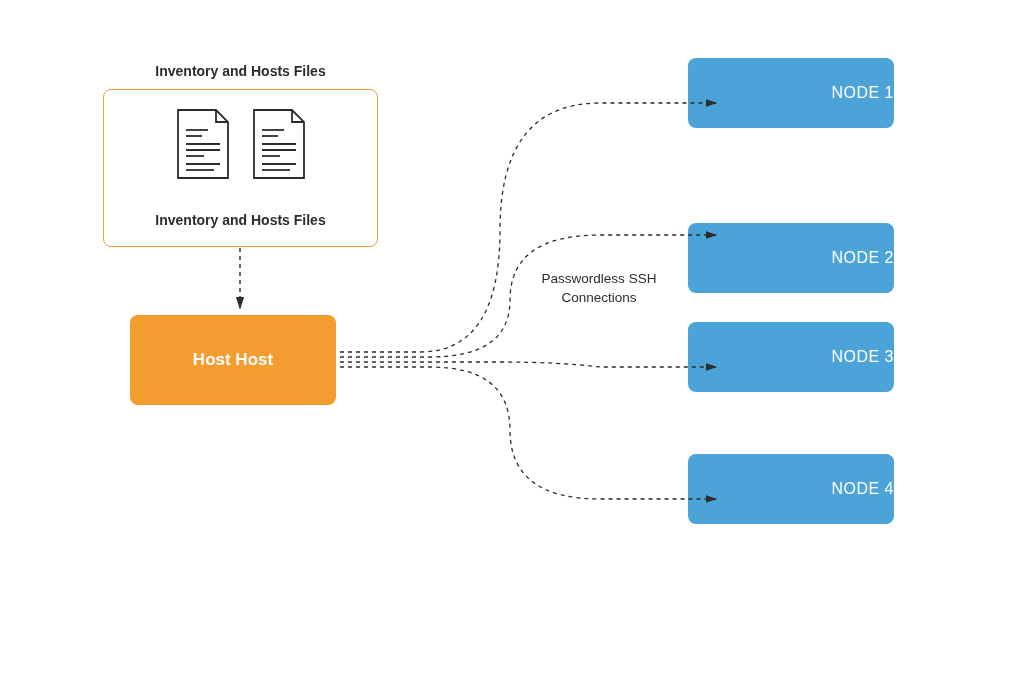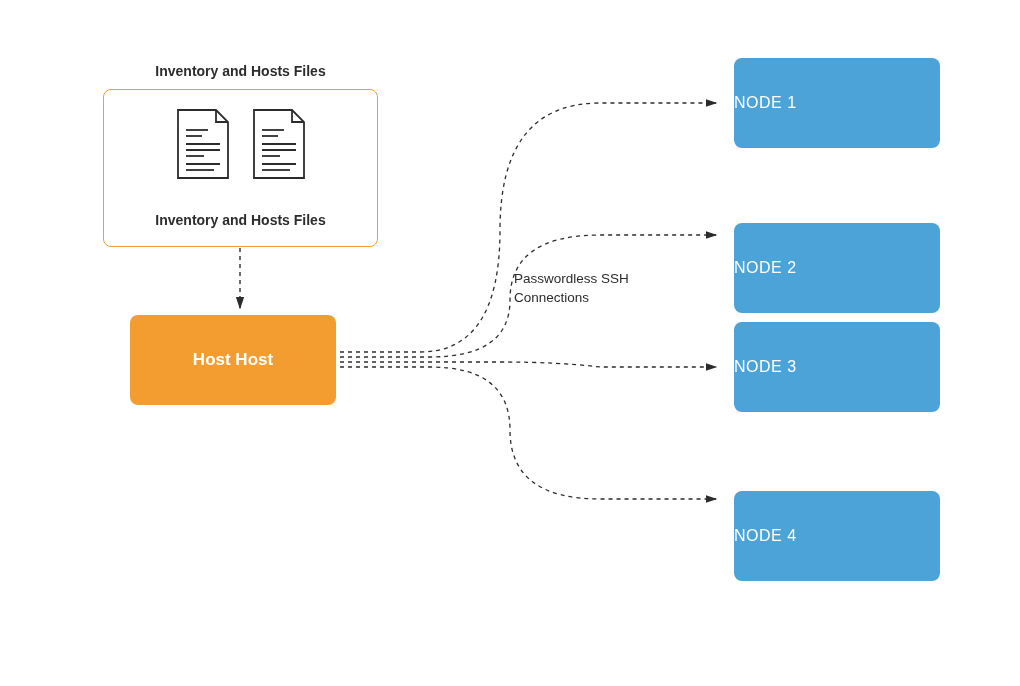--- a/index.html
+++ b/index.html
@@ -70,43 +70,43 @@
     border-radius: 8px;
     display: flex;
     align-items: center;
     justify-content: center;
     color: #fff;
     font-size: 17px;
     font-weight: 600;
   }
   .node {
     position: absolute;
-    left: 734px;
+    left: 688px;
     width: 206px;
-    height: 90px;
+    height: 70px;
     background: #4ba3d8;
     border-radius: 8px;
     display: flex;
     align-items: center;
-    justify-content: flex-start;
+    justify-content: flex-end;
     color: #fff;
     font-size: 16px;
     font-weight: 500;
     letter-spacing: 0.5px;
   }
   .node-1 { top: 58px; }
   .node-2 { top: 190px; margin-top: 33px; }
   .node-3 { top: 322px; }
-  .node-4 { top: 454px; margin-top: 37px; }
+  .node-4 { top: 454px; }
   .ssh-label {
     position: absolute;
     left: 514px;
     top: 270px;
     width: 170px;
-    text-align: left;
+    text-align: center;
     font-size: 13.5px;
     color: #2c2c2c;
     line-height: 1.4;
   }
   svg.connectors {
     position: absolute;
     left: 0;
     top: 0;
     width: 1020px;
     height: 686px;

